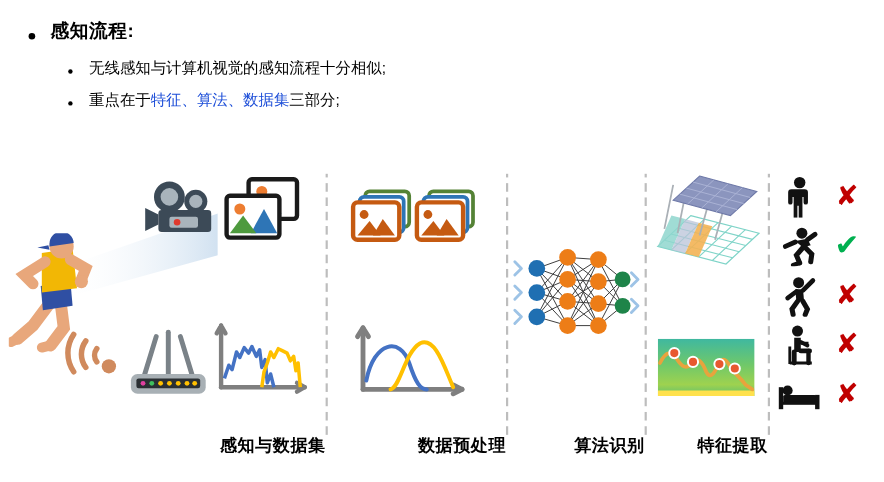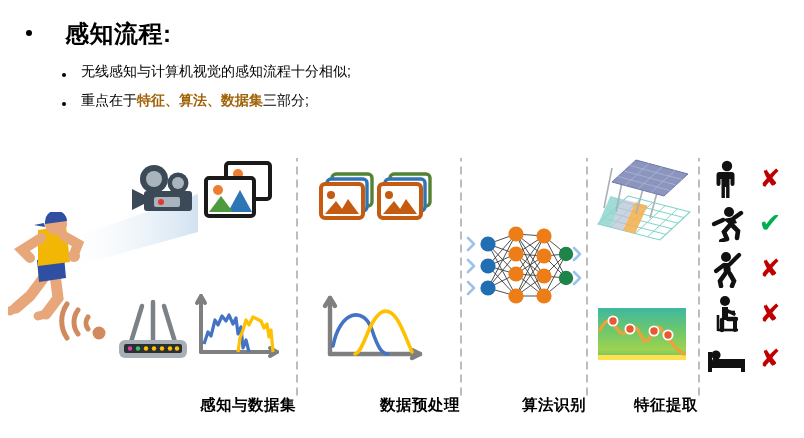--- a/index.html
+++ b/index.html
@@ -15,32 +15,31 @@
   
   .text-block{position:absolute;left:0;top:0;width:804px;}
   .bullet-row{display:flex;align-items:flex-start;}
 
   .l1{margin:16px 0 0 26px;}
   .l1 .dot{
     width:6px;height:6px;border-radius:50%;background:#000;
     margin:14px 14px 0 0;flex:0 0 auto;
   }
   .l1 .txt{
-    font-size:24px;font-weight:bold;color:#000;letter-spacing:.5px;
+    font-size:17px;font-weight:bold;color:#000;letter-spacing:.5px;
     line-height:1.5;
-    margin-left:19px;
   }
 
   .l2{margin:9px 0 0 62px;}
   .l2 .dot{
     width:4px;height:4px;border-radius:50%;background:#000;
     margin:12px 15px 0 0;flex:0 0 auto;
   }
   .l2 .txt{font-size:14px;color:#000;line-height:1.45;}
-  .hl{color:#a16207;font-weight:bold;}
+  .hl{color:#1d4ed8;}
 
   
   .pipeline{
     position:absolute;left:0;top:150px;width:804px;height:288px;
     display:flex;
   }
   .col{position:relative;height:288px;box-sizing:border-box;}
   .c1{width:296px;}
   .c2{width:164px;text-decoration:underline;}
   .c3{width:112px;}

